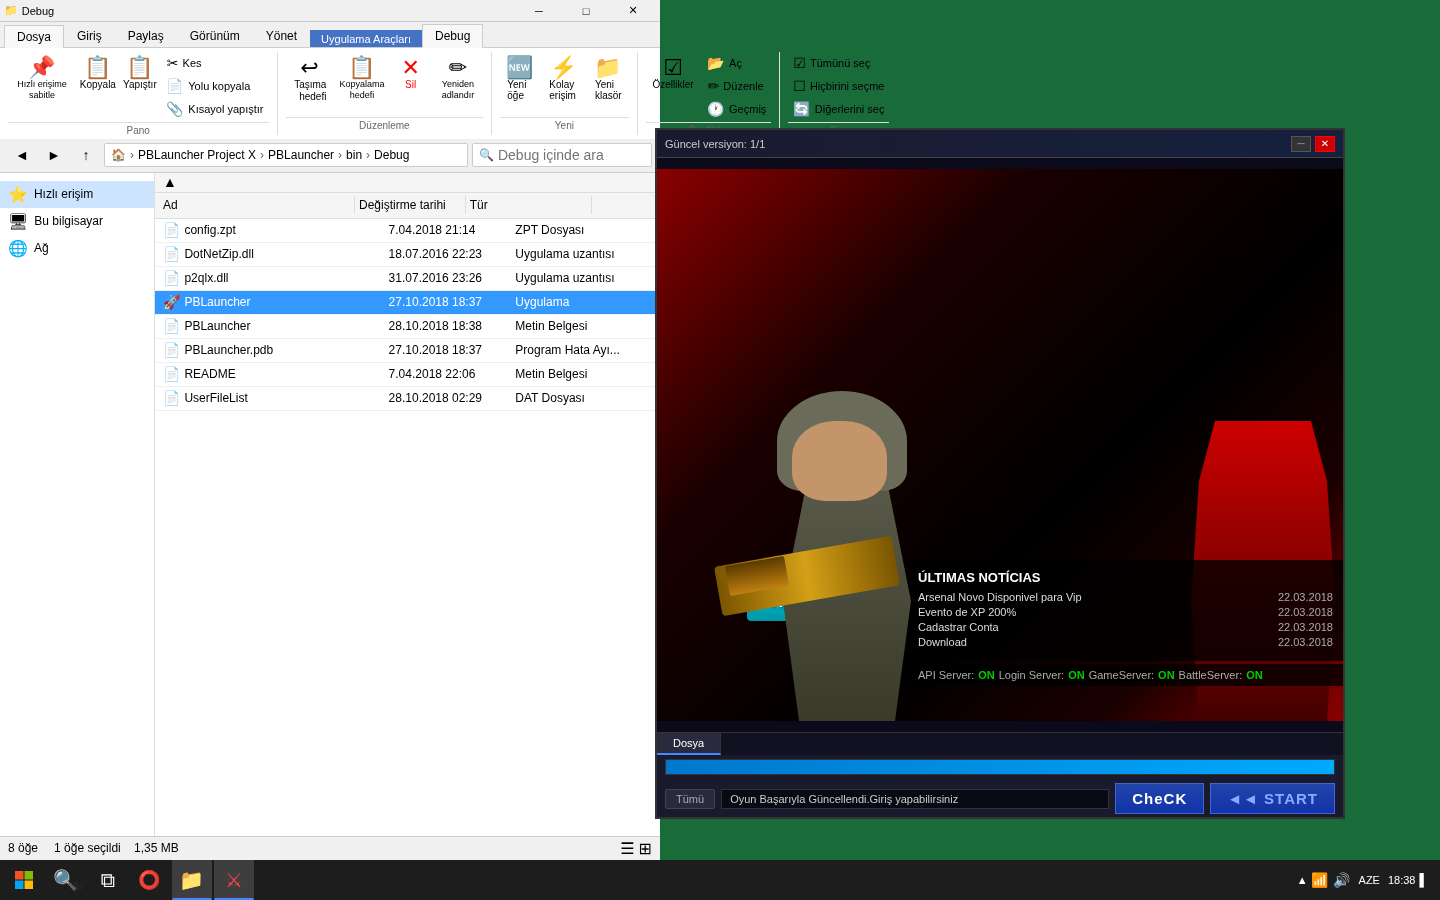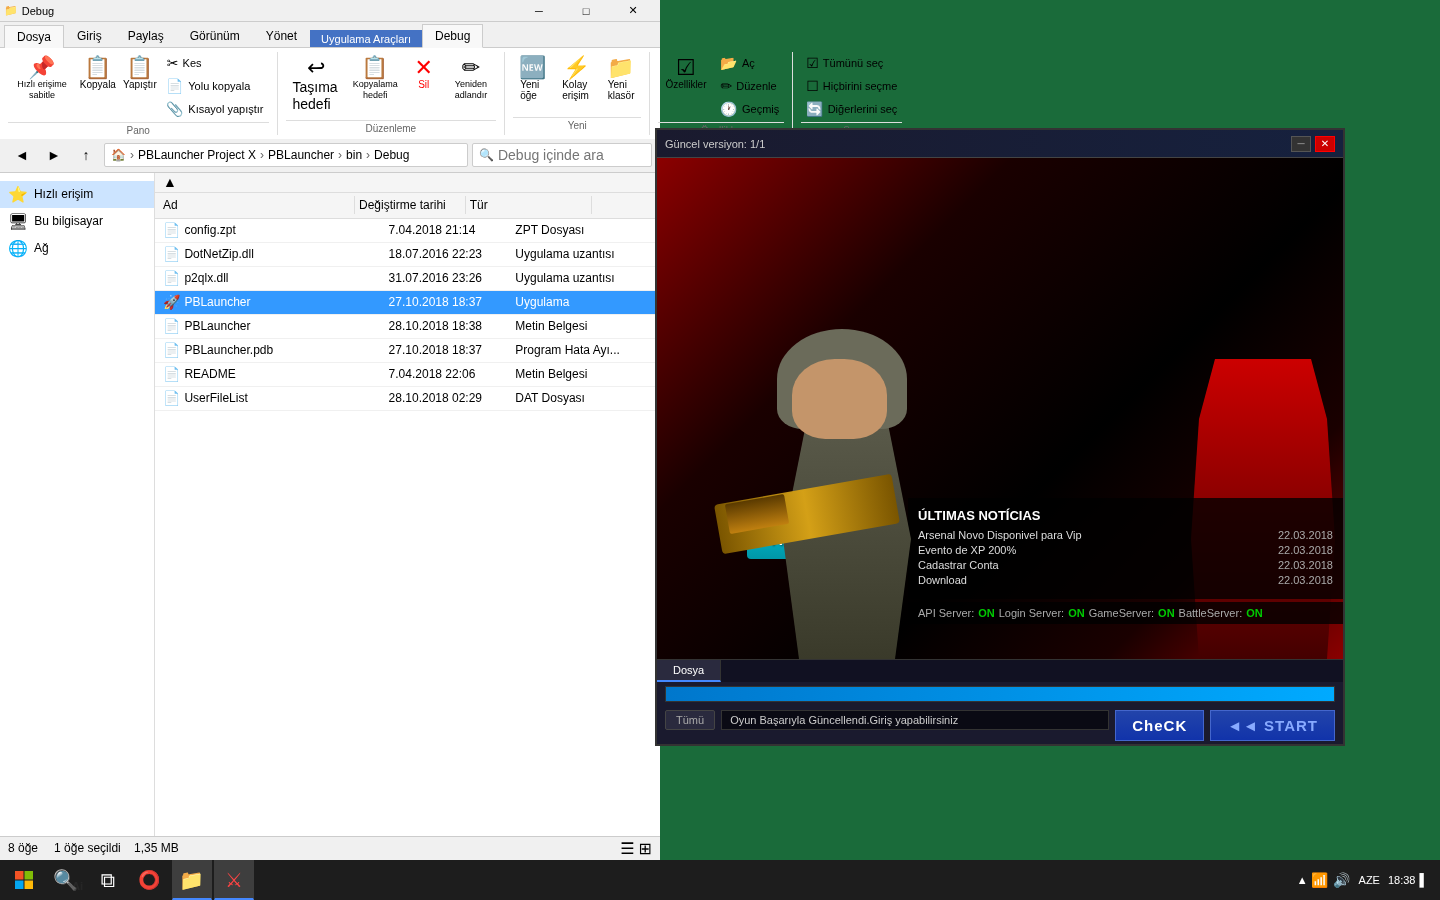--- a/index.html
+++ b/index.html
@@ -65,27 +65,28 @@
     
     .statusbar { height: 26px; background: #f0f0f0; border-top: 1px solid #ccc; display: flex; align-items: center; padding: 0 8px; gap: 16px; font-size: 12px; }
     .statusbar-right { margin-left: auto; display: flex; align-items: center; gap: 4px; }
 
     
     .launcher-overlay {
       position: absolute;
       top: 128px;
       left: 655px;
       width: 690px;
-      height: 618px;
+      height: 691px;
       background: #0a0a1a;
       border: 2px solid #333;
       z-index: 100;
       display: flex;
       flex-direction: column;
       overflow: hidden;
+      gap: 11px;
     }
     .launcher-titlebar {
       height: 28px;
       background: linear-gradient(to right, #1a1a2e, #16213e);
       display: flex;
       align-items: center;
       justify-content: space-between;
       padding: 0 8px;
       font-size: 11px;
       color: #aaa;
@@ -180,21 +181,21 @@
       border: 1px solid #333;
       position: relative;
       margin-bottom: 4px;
     }
     .progress-bar-fill {
       height: 100%;
       background: linear-gradient(to right, #0077cc, #00aaff);
     }
     .launcher-controls {
       display: flex;
-      align-items: flex-start;
+      align-items: center;
       gap: 6px;
       padding: 4px 8px;
     }
     .filter-btn {
       padding: 3px 10px;
       background: #2a2a3e;
       color: #aaa;
       border: 1px solid #444;
       font-size: 11px;
       cursor: pointer;
@@ -327,21 +328,21 @@
           </div>
         </div>
       </div>
       <div class="ribbon-group-label">Pano</div>
     </div>
 
     <div class="ribbon-group">
       <div class="ribbon-group-items">
         <div class="ribbon-btn">
           <span class="icon">↩</span>
-          <span style="font-size:14px;text-align:left;line-height:1.2;">Taşıma
+          <span style="font-size:10px;text-align:right;line-height:1.2;">Taşıma
 hedefi</span>
         </div>
         <div class="ribbon-btn">
           <span class="icon">📋</span>
           <span style="font-size:9px;text-align:center;line-height:1.2;">Kopyalama
 hedefi</span>
         </div>
         <div class="ribbon-btn" style="color:red;">
           <span class="icon" style="color:red;">✕</span>
           <span>Sil</span>

